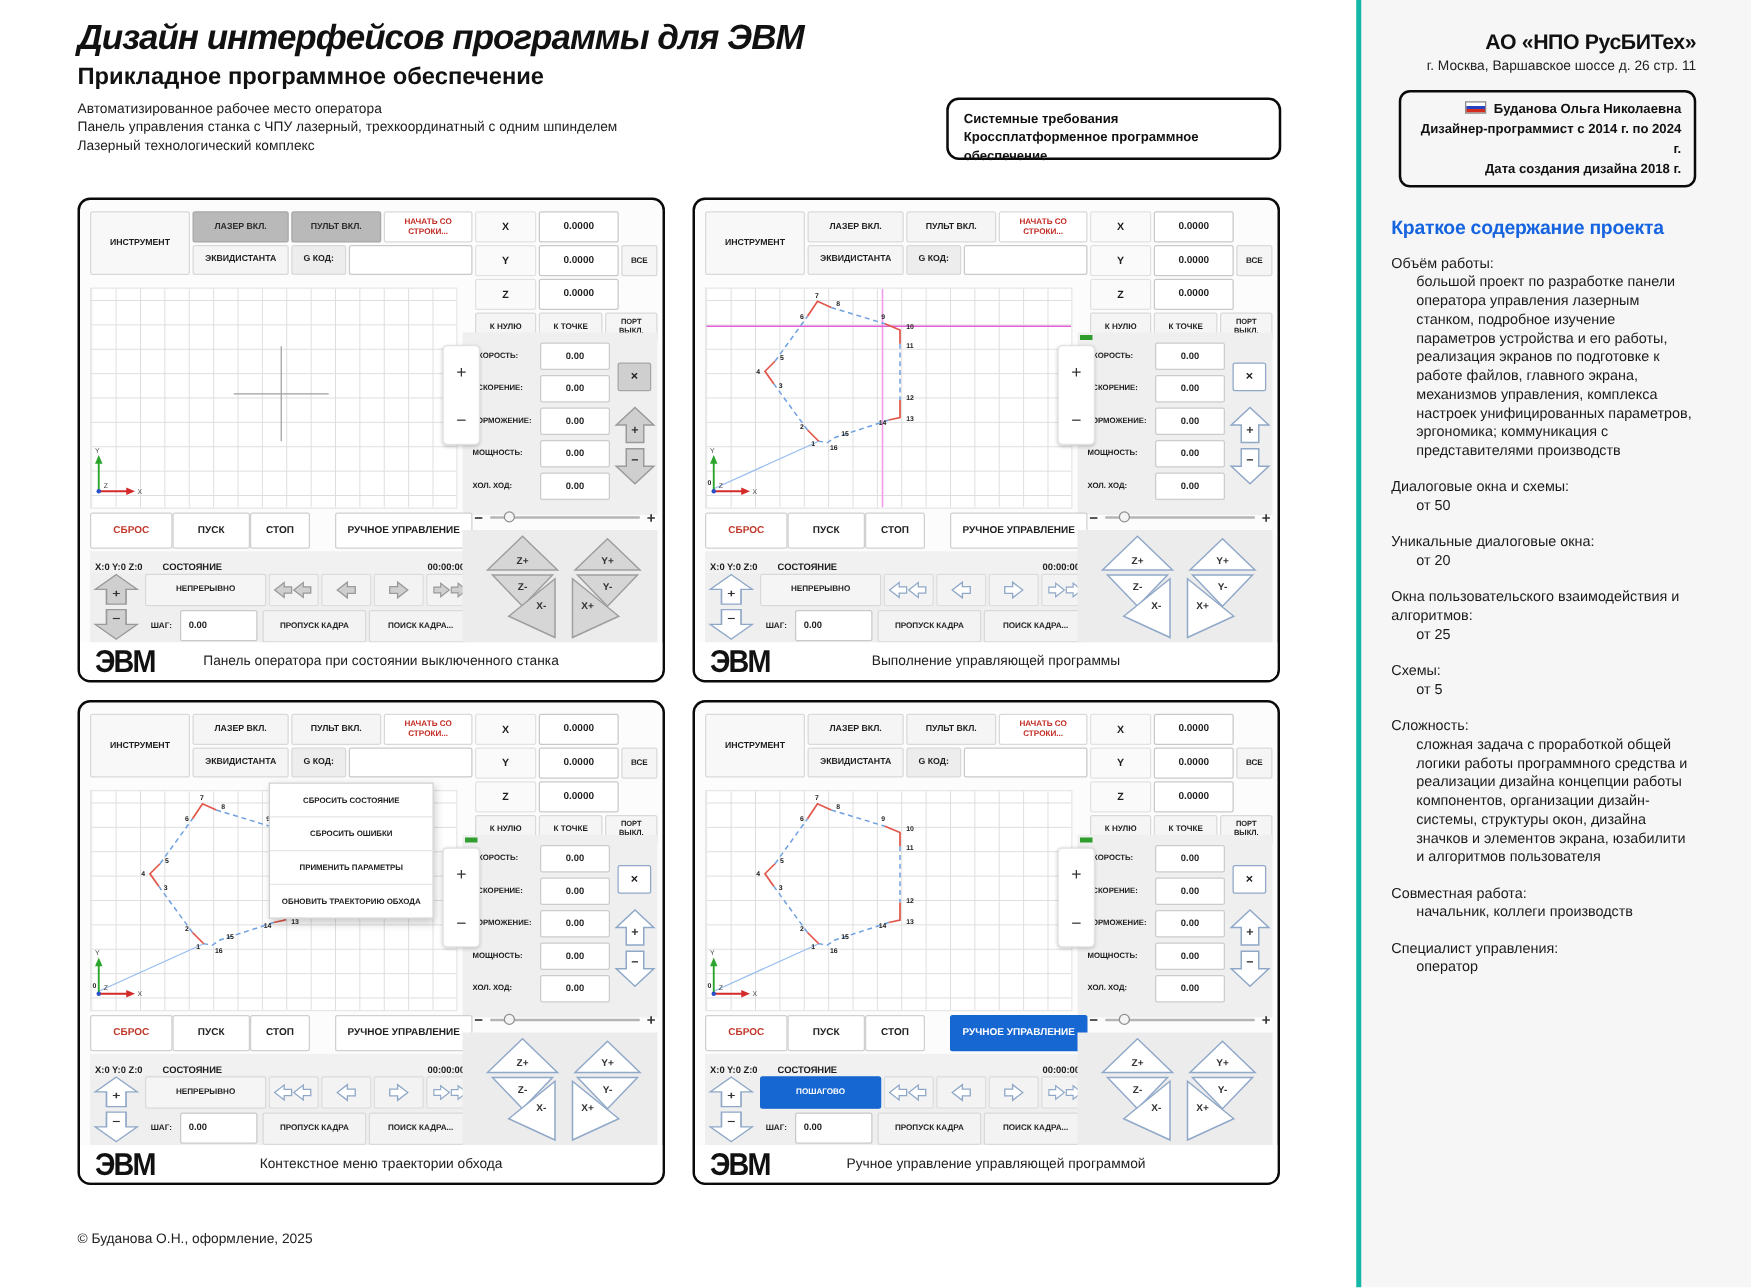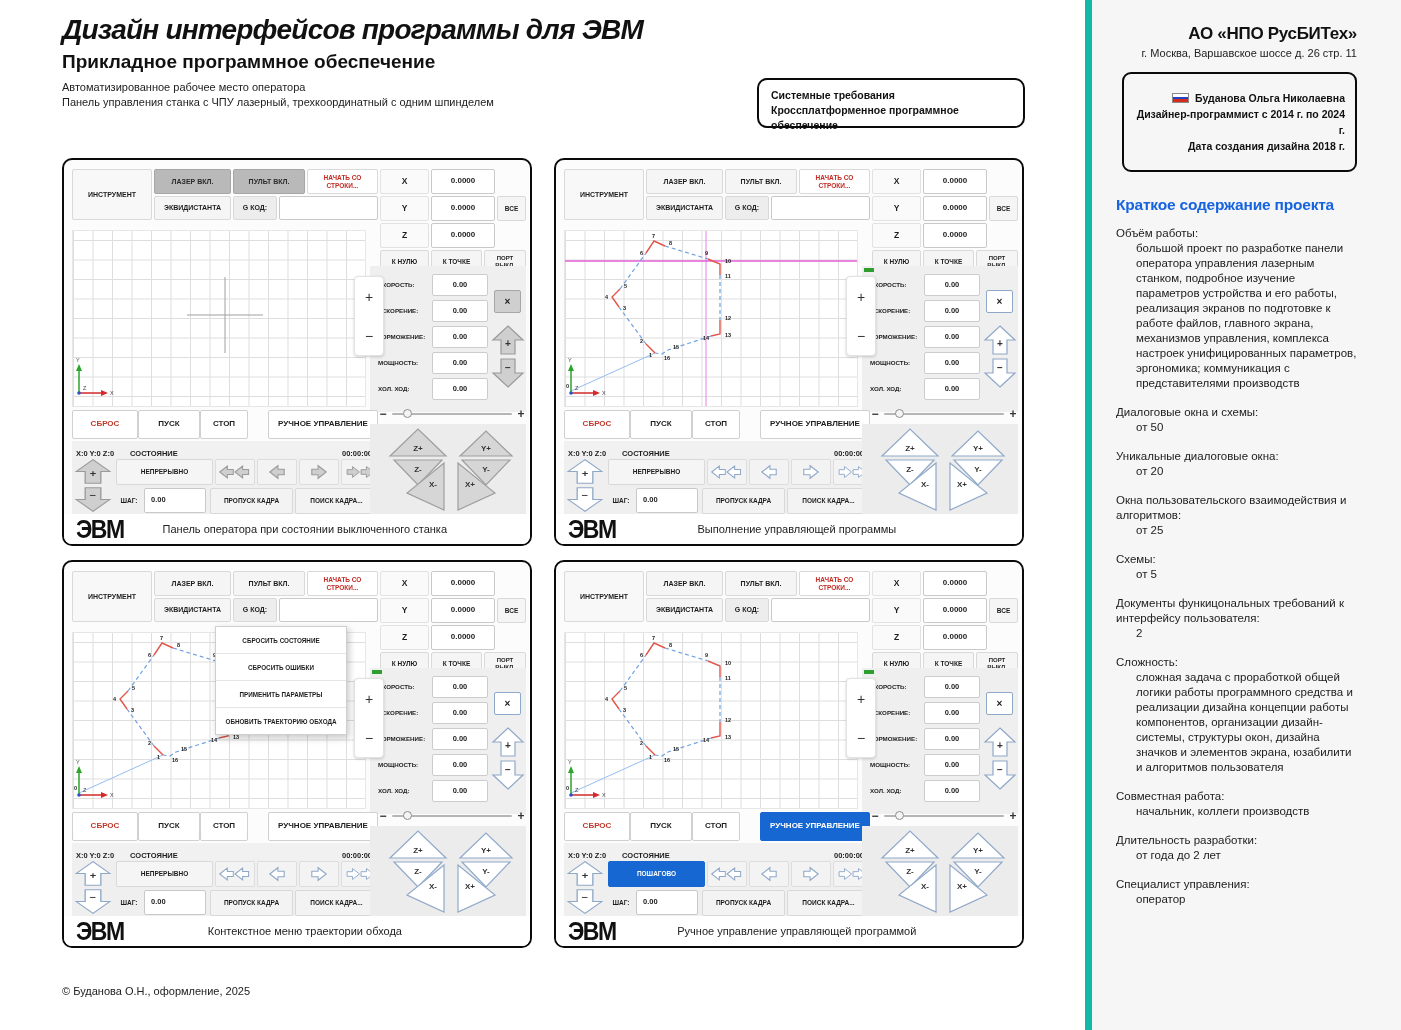--- a/index.html
+++ b/index.html
@@ -10,24 +10,24 @@
   .header{position:absolute;left:62px;top:14px;width:690px;}
   .title{font-size:28px;font-weight:900;letter-spacing:-0.8px;margin:0;font-style:italic;}
   .subtitle{font-size:19px;font-weight:bold;margin:5px 0 7px;}
   .desc-line{font-size:11px;line-height:15px;color:#1c1c1c;}
   .reqbox{position:absolute;left:757px;top:78px;width:268px;height:50px;border:2px solid #0a0a0a;
           border-radius:10px;box-sizing:border-box;padding:8px 12px 0;font-size:10.5px;font-weight:bold;line-height:15px;}
   .footer{position:absolute;left:62px;top:985px;font-size:11px;color:#222;}
 
   
   .sidebar{position:absolute;left:1085px;top:0;width:316px;height:1030px;background:#f6f6f6;
-           border-left:7px solid #14b8a6;box-sizing:border-box;padding:16px 44px 0 24px;}
+           border-left:4px solid #14b8a6;box-sizing:border-box;padding:16px 44px 0 24px;}
   .company{font-size:17px;font-weight:900;text-align:right;margin:8px 0 3px;letter-spacing:-0.3px;}
   .address{font-size:11px;text-align:right;margin-bottom:13px;color:#222;}
-  .authorbox{border:2px solid #0a0a0a;border-radius:9px;padding:16px 10px;text-align:right;
+  .authorbox{border:2px solid #0a0a0a;border-radius:9px;padding:5px 10px;text-align:right;
              font-size:10.5px;font-weight:bold;line-height:16px;margin-left:6px;background:#f6f6f6;}
   .flag{display:inline-block;width:17px;height:10px;margin-right:6px;vertical-align:-1px;
         border:1px solid #8a8a8a;box-sizing:border-box;
         background:linear-gradient(#ffffff 33%, #2544c4 33% 66%, #d52b1e 66%);}
   .sb-heading{color:#1664e0;font-size:15.5px;font-weight:900;margin:24px 0 12px;letter-spacing:-0.2px;}
   .sb-section{margin-bottom:14px;font-size:11.5px;line-height:15px;color:#1b1b1b;}
   .sb-value{margin-left:20px;}
 
   
   .panel{position:absolute;width:470px;height:388px;border:2px solid #0a0a0a;border-radius:10px;
@@ -142,20 +142,21 @@
   .ctx-item:last-child{border-bottom:0;}
 </style>
 </head>
 <body>
 
 <div class="header">
   <h1 class="title">Дизайн интерфейсов программы для ЭВМ</h1>
   <div class="subtitle">Прикладное программное обеспечение</div>
   <div class="desc-line">Автоматизированное рабочее место оператора</div>
   <div class="desc-line">Панель управления станка с ЧПУ лазерный, трехкоординатный с одним шпинделем</div>
+  <div class="desc-line">Лазерный технологический комплекс</div>
 </div>
 
 <div class="reqbox">
   <div>Системные требования</div>
   <div>Кроссплатформенное программное обеспечение</div>
 </div>
 
 <div class="footer">© Буданова О.Н., оформление, 2025</div>
 
 <div class="sidebar">
@@ -182,34 +183,26 @@
       </div>
       <div class="sb-section">
         <div class="sb-label">Окна пользовательского взаимодействия и алгоритмов:</div>
         <div class="sb-value">от 25</div>
       </div>
       <div class="sb-section">
         <div class="sb-label">Схемы:</div>
         <div class="sb-value">от 5</div>
       </div>
       <div class="sb-section">
-        <div class="sb-label">Документы функицональных требований к интерфейсу пользователя:</div>
-        <div class="sb-value">2</div>
-      </div>
-      <div class="sb-section">
         <div class="sb-label">Сложность:</div>
         <div class="sb-value">сложная задача с проработкой общей логики работы программного средства и реализации дизайна концепции работы компонентов, организации дизайн-системы, структуры окон, дизайна значков и элементов экрана, юзабилити и алгоритмов пользователя</div>
       </div>
       <div class="sb-section">
         <div class="sb-label">Совместная работа:</div>
         <div class="sb-value">начальник, коллеги производств</div>
-      </div>
-      <div class="sb-section">
-        <div class="sb-label">Длительность разработки:</div>
-        <div class="sb-value">от года до 2 лет</div>
       </div>
       <div class="sb-section">
         <div class="sb-label">Специалист управления:</div>
         <div class="sb-value">оператор</div>
       </div>
     </div>
 </div>
 
 <div id="panel-area">
   <div class="panel off">

